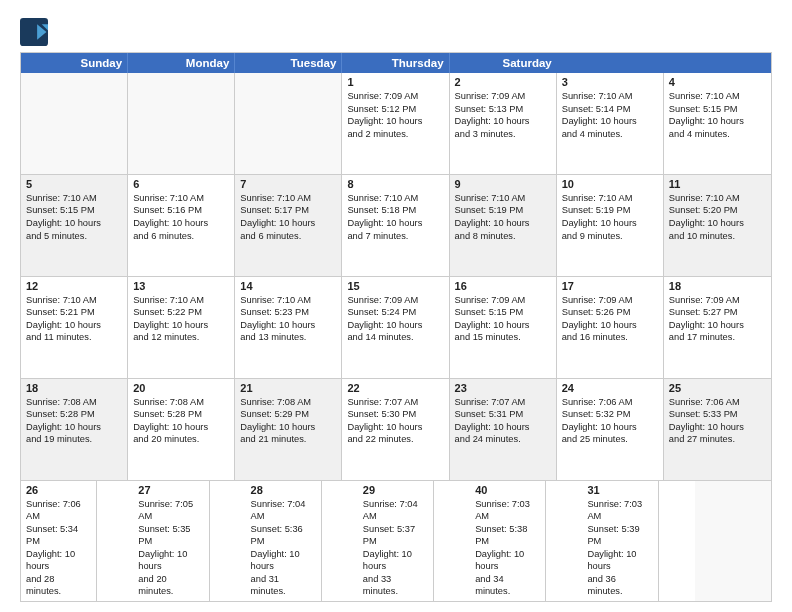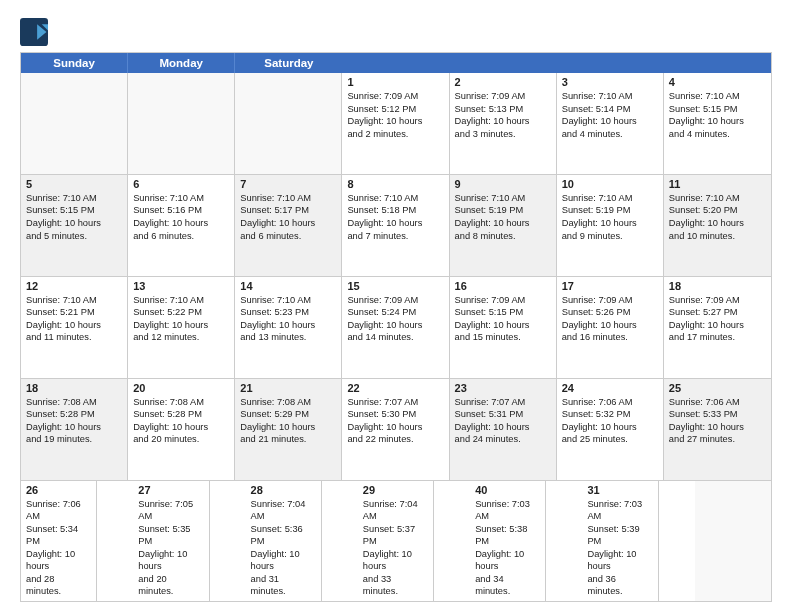--- a/index.html
+++ b/index.html
@@ -61,21 +61,21 @@
       display: grid;
       grid-template-columns: repeat(7, 1fr);
       background: #3a6dbf;
     }
     .cal-header-cell {
       color: #fff;
       font-size: 11.5px;
       font-weight: bold;
       padding: 4px 5px;
       border-right: 1px solid #5585d0;
-      text-align: center;
+      text-align: right;
     }
     .cal-header-cell:last-child { border-right: none; }
     .cal-body {
       flex: 1;
       display: flex;
       flex-direction: column;
     }
     .cal-row {
       display: grid;
       grid-template-columns: repeat(7, 1fr);
@@ -125,20 +125,22 @@
     <div class="title-block">
       <div class="month-title"></div>
       <div class="location"></div>
     </div>
   </div>
 
   <div class="calendar">
     <div class="cal-header">
     <div class="cal-header-cell">Sunday</div>
         <div class="cal-header-cell">Monday</div>
+        <div class="cal-header-cell">Tuesday</div>
+        <div class="cal-header-cell">Thursday</div>
         <div class="cal-header-cell">Saturday</div>
       </div>
     <div class="cal-body">
     <div class="cal-row">
           <div class="cal-cell empty"></div>
           <div class="cal-cell empty"></div>
           <div class="cal-cell empty"></div>
           <div class="cal-cell">
             <span class="day-num">1</span>
             <span class="cell-line">Sunrise: 7:09 AM</span>

